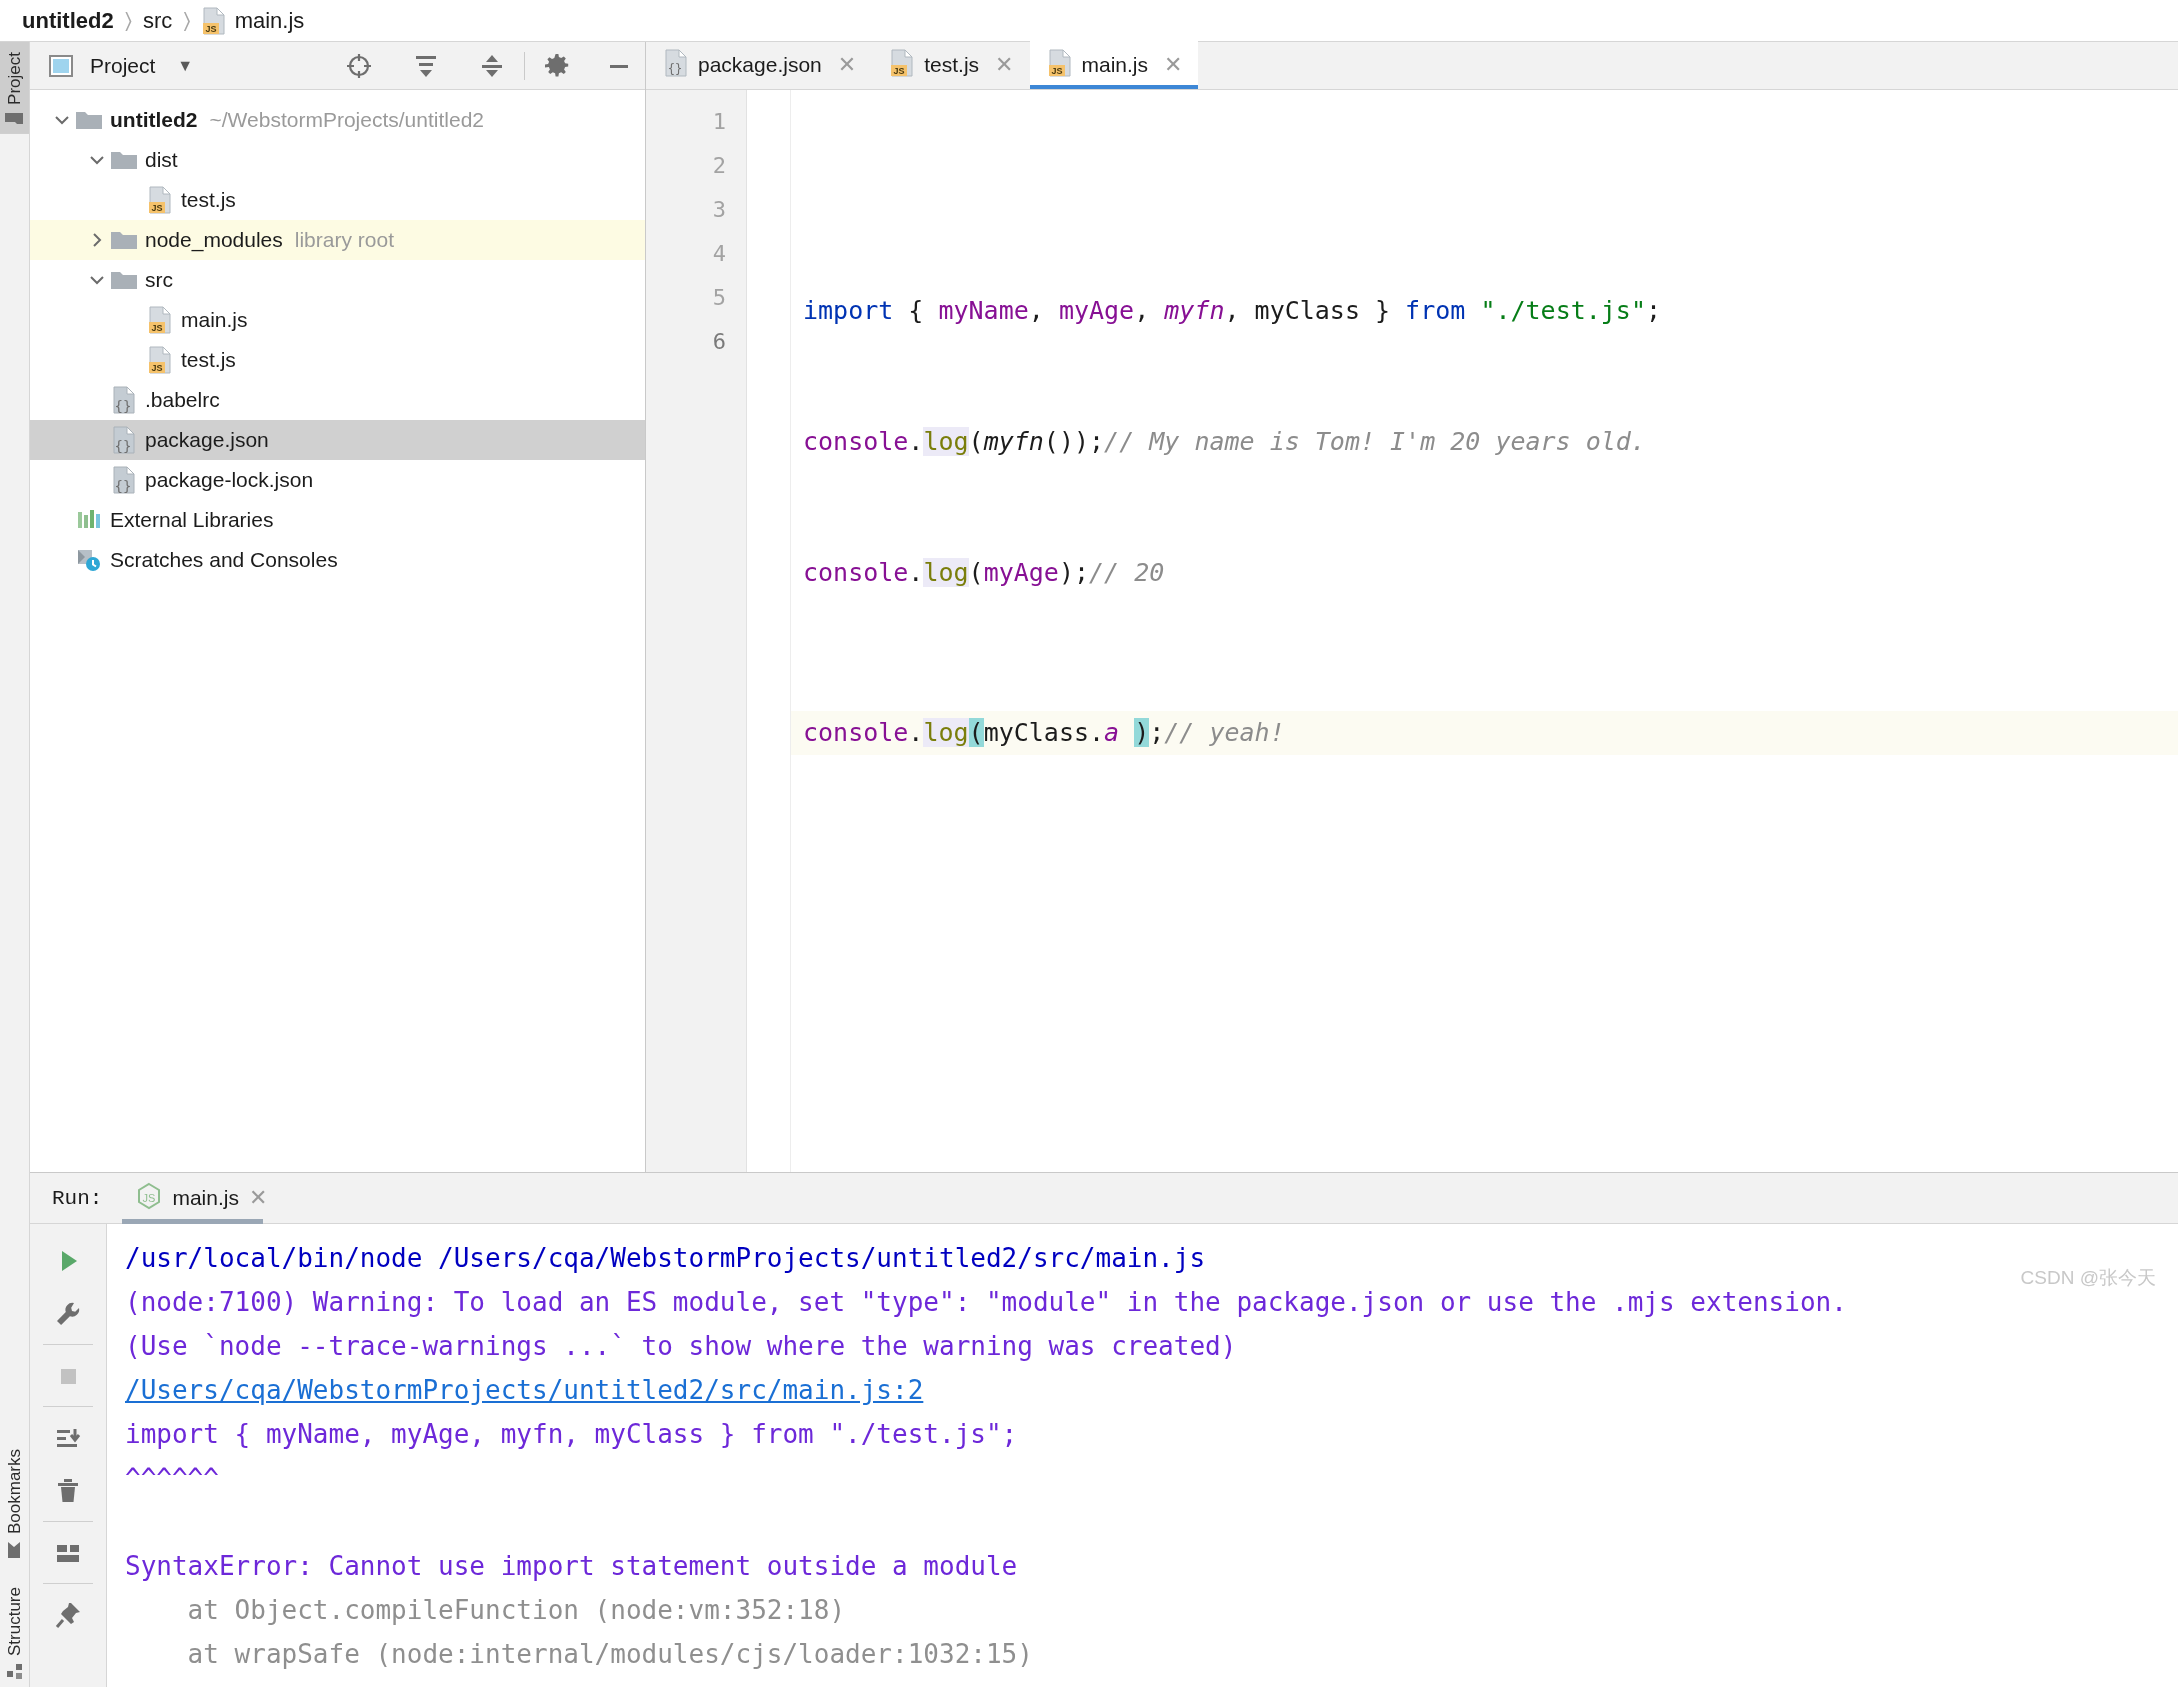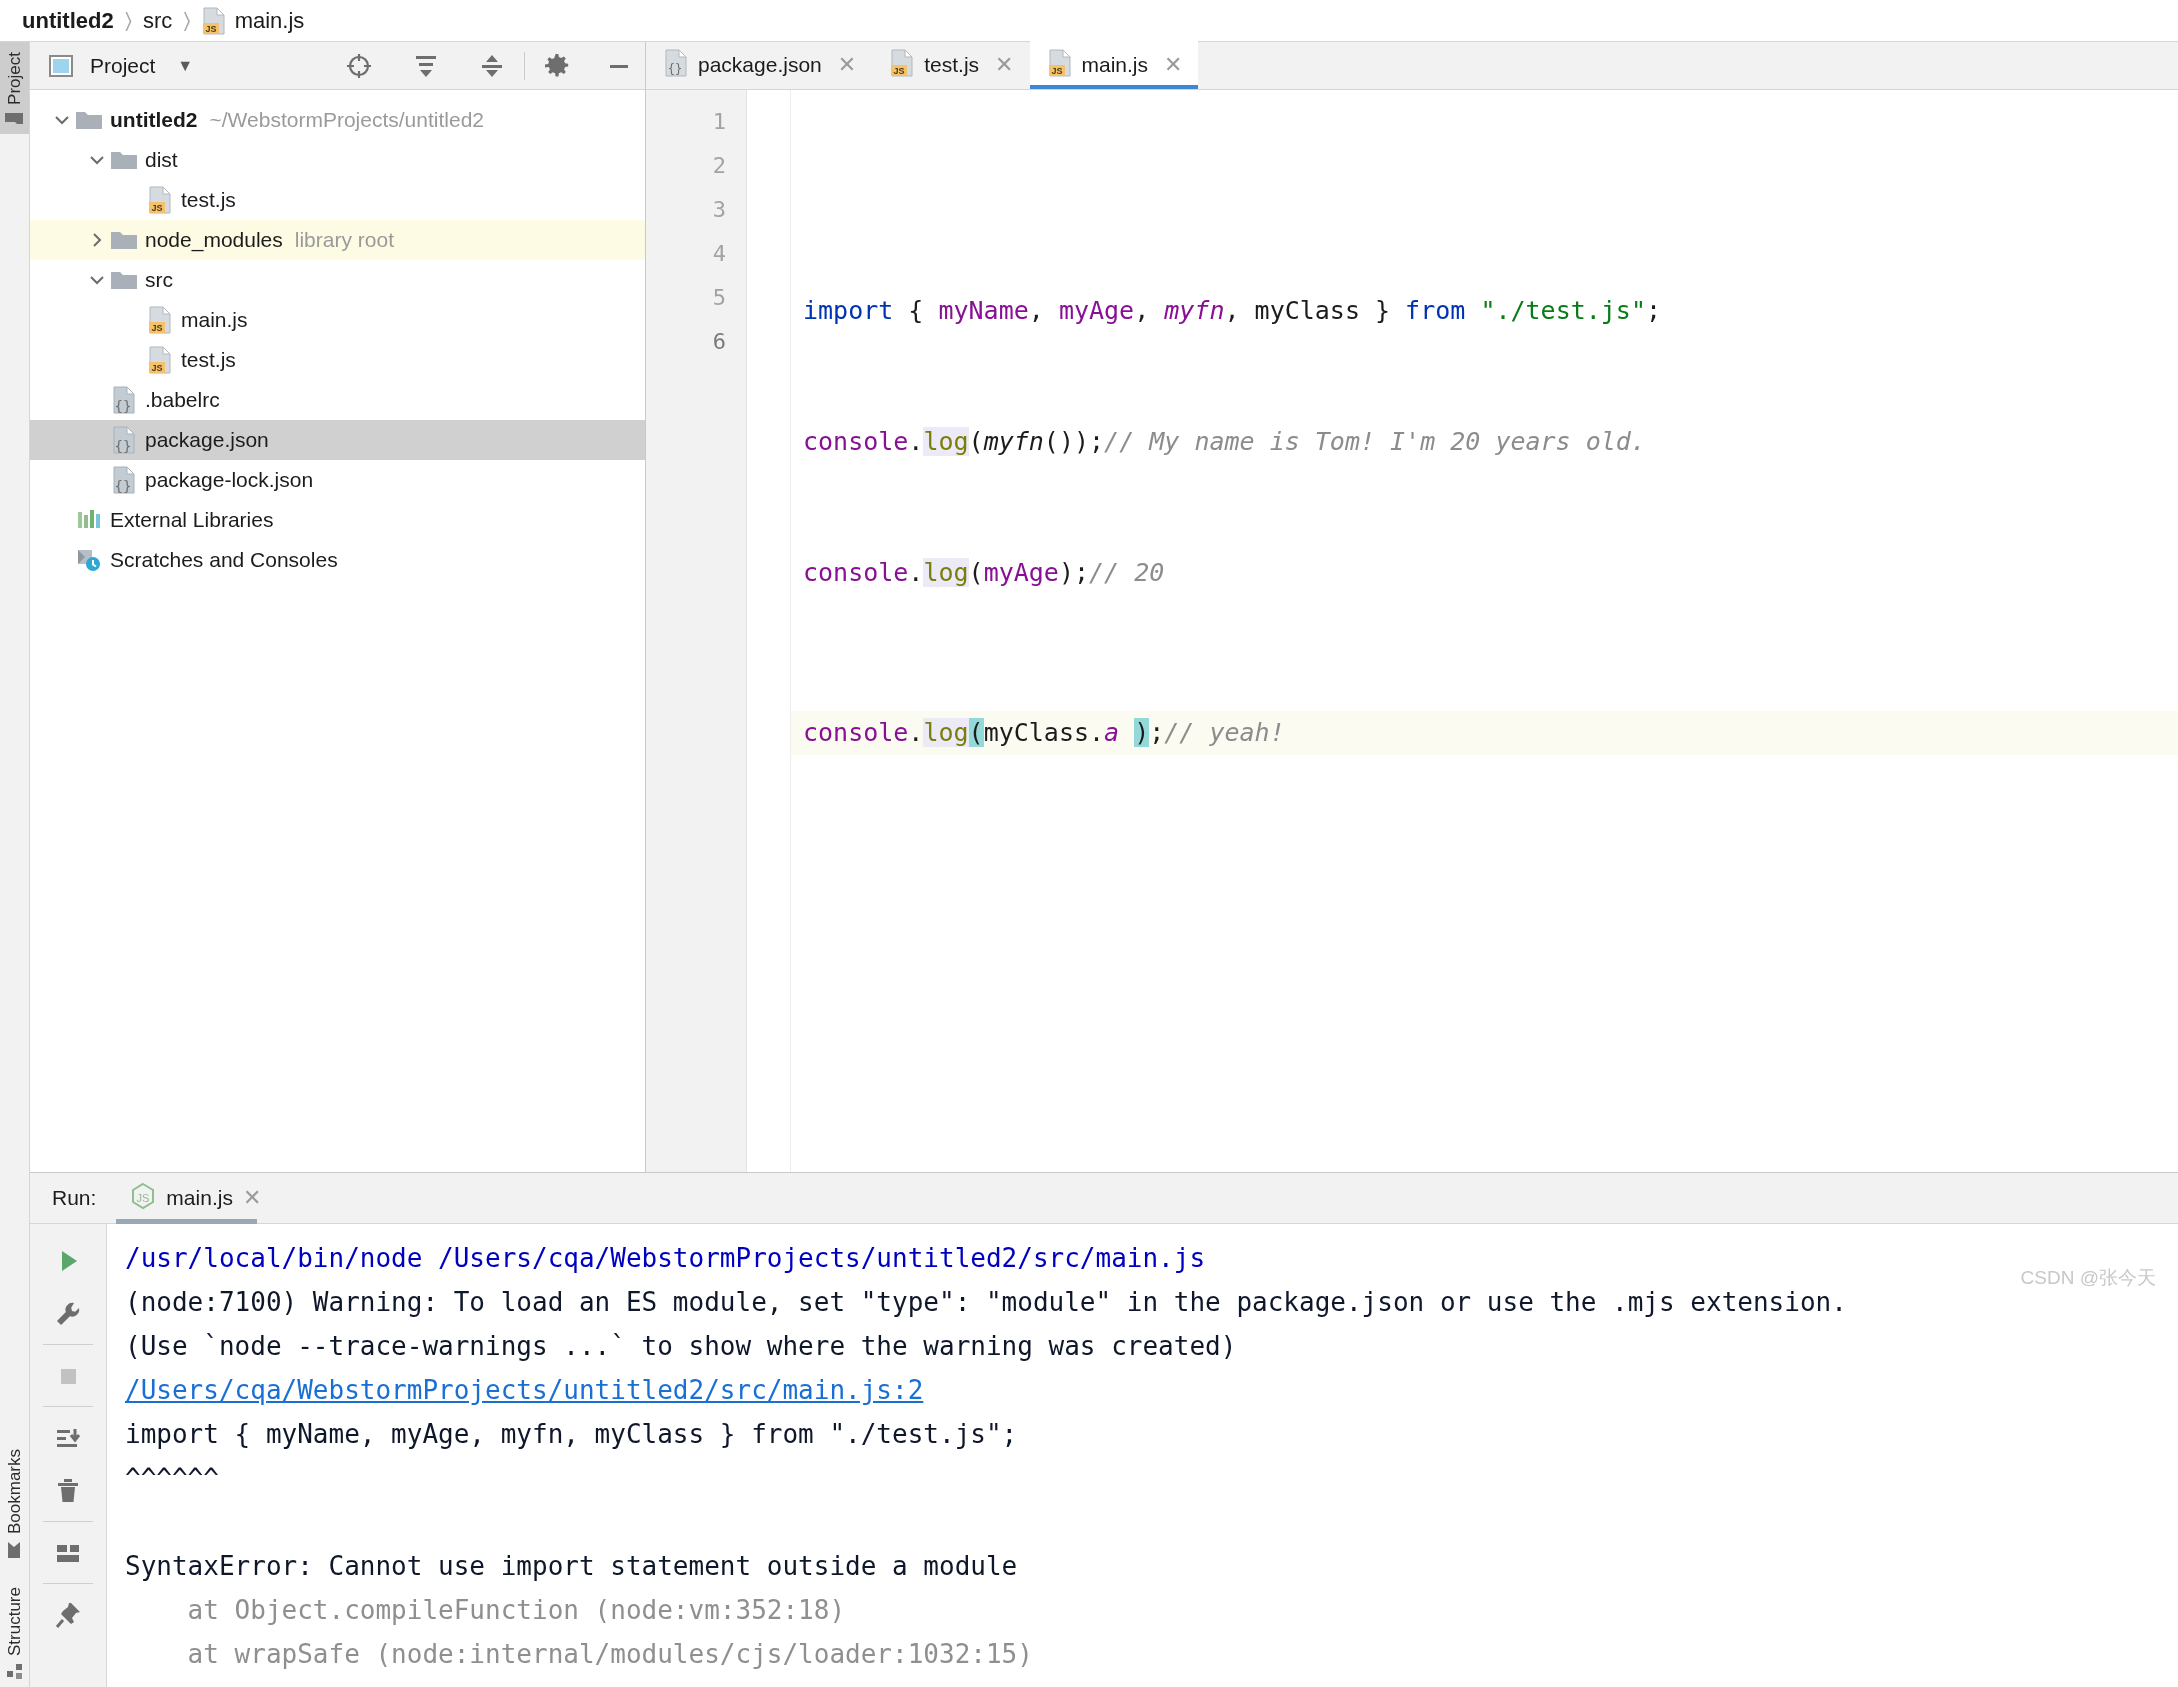--- a/index.html
+++ b/index.html
@@ -141,21 +141,21 @@
   .italic{ font-style: italic; }
   .indent-guide { background:#eceaf7; }
   .paren-hl { background:#93d9d9; }
 
   
   #run-panel { height: 515px; display:flex; flex-direction:column; border-top:1px solid #c9c9c9; background:#ffffff; }
   #run-header {
     height: 51px; background:#f2f2f2; display:flex; align-items:center;
     padding-left: 22px; gap: 20px; border-bottom:1px solid #d6d6d6;
   }
-  #run-header .run-lbl { font-size:21px; color:#1c1c1c; }
+  #run-header .run-lbl { font-size:21px; color:#1c1c1c;font-family:Liberation Mono, monospace; }
   #run-tab {
     display:flex; align-items:center; gap:10px; font-size:21px; color:#1c1c1c;
     height:51px; padding: 0 14px; position:relative; cursor:pointer;
   }
   #run-tab::after {
     content:""; position:absolute; left:0; right:18px; bottom:0; height:5px; background:#9aa7b5;
   }
   #run-tab .close { color:#9a9a9a; font-size:22px; }
   #run-body { flex:1; display:flex; }
   #run-toolbar {
@@ -166,21 +166,21 @@
   .rt-btn { height:53px; width:77px; display:flex; align-items:center; justify-content:center; cursor:pointer; }
   .rt-sep { width:50px; height:1px; background:#cfcfcf; margin:4px 0; }
   #console {
     flex:1; padding: 12px 0 0 18px;
     font-family:"DejaVu Sans Mono", monospace; font-size: 26px;
     line-height: 44px; white-space: pre; overflow:hidden; color:#1c1c1c;
     background:#ffffff;
   }
   .c-cmd  { color:#0000c0; }
   .c-link { color:#1a6fd4; text-decoration: underline; cursor:pointer; }
-  .c-err  { color:#0f172a; }
+  .c-err  { color:#6d28d9; }
   .c-dim  { color:#8f8f8f; }
 
   #watermark {
     position:absolute; right: 22px; bottom: 10px;
     font-size: 19px; color:#c8c8c8; font-family:"Liberation Sans", sans-serif;
   }
   #page { position: relative; width:2178px; height:1301px; }
 </style>
 </head>
 <body>

